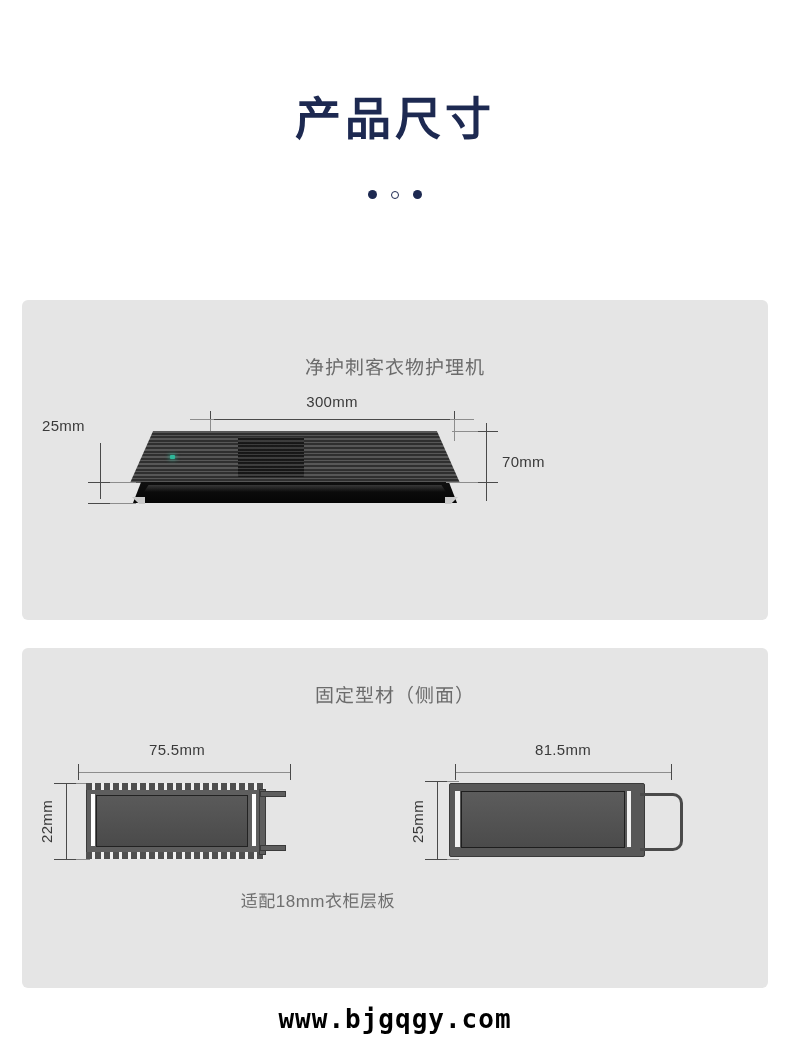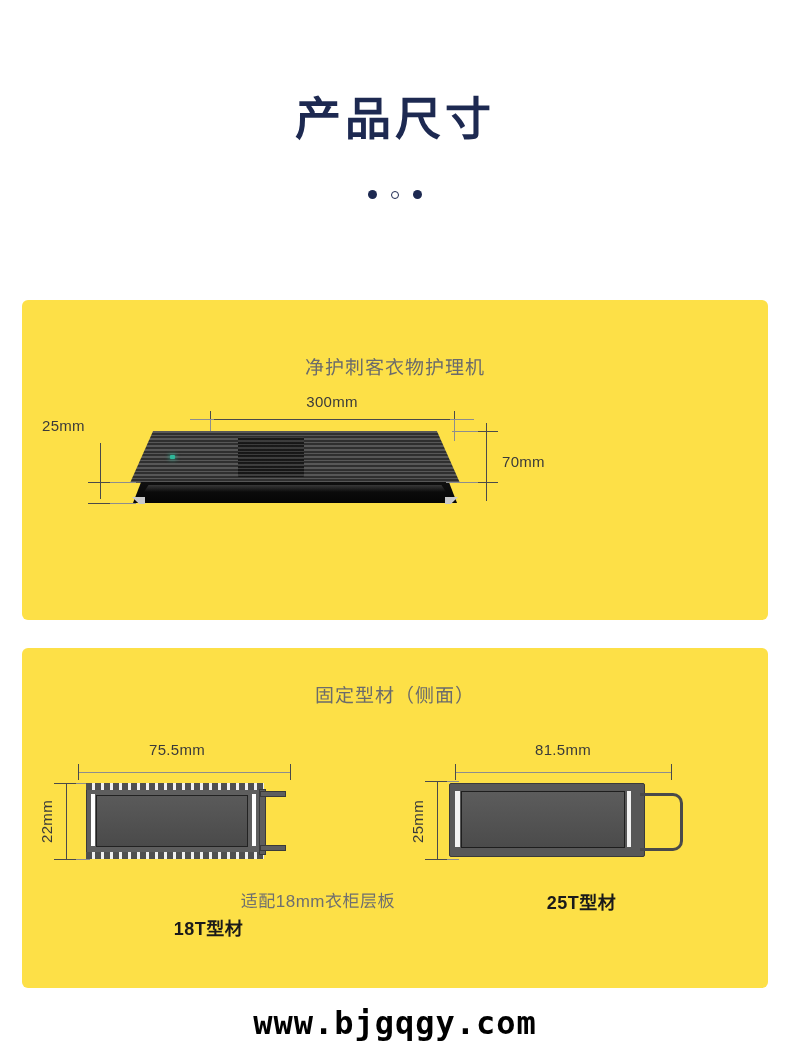--- a/index.html
+++ b/index.html
@@ -47,21 +47,21 @@
     border: 1.6px solid #1d2951;
     width: 6px;
     height: 6px;
   }
 
   
   .card {
     position: absolute;
     left: 22px;
     width: 746px;
-    background: #fde047;
+    background: #e5e5e5;
     border-radius: 6px;
   }
   #card-device { top: 300px; height: 320px; }
   #card-profiles { top: 648px; height: 340px; }
 
   .card-title {
     text-align: center;
     font-size: 19px;
     color: #6b6b6b;
     letter-spacing: 1px;
@@ -302,21 +302,21 @@
     background: transparent;
   }
 
   
   .watermark {
     position: absolute;
     left: 0; right: 0;
     top: 1004px;
     text-align: center;
     font-family: "DejaVu Sans Mono", "Liberation Mono", monospace;
-    font-size: 32px;
+    font-size: 26px;
     font-weight: bold;
     color: #000000;
     letter-spacing: 1px;
   }
 </style>
 </head>
 <body>
 
 <div class="header">
   <h1 class="page-title">产品尺寸</h1>
@@ -395,21 +395,20 @@
           <div class="slot-r"></div>
           <div class="inner"></div>
           <div class="post"></div>
           <div class="flange top"></div>
           <div class="flange bot"></div>
         </div>
       </div>
 
       <div class="profile-caption">
         <div class="cap-sub">适配18mm衣柜层板</div>
-        <div class="cap-main">18T型材</div>
       </div>
     </div>
 
     <div class="profile-col">
       <div class="profile-stage">
 
         <div class="dim-label" style="left:168px; top:20px; transform:translateX(-50%);">81.5mm</div>
         <div class="thin-h" style="left:60px; top:51px; width:216px;"></div>
         <div class="dline-v" style="left:60px; top:43px; height:16px;"></div>
         <div class="dline-v" style="left:276px; top:43px; height:16px;"></div>
@@ -424,19 +423,18 @@
         <div class="ext25">
           <div class="frame"></div>
           <div class="slot-l"></div>
           <div class="slot-r"></div>
           <div class="inner"></div>
           <div class="hook"></div>
         </div>
       </div>
 
       <div class="profile-caption">
-        <div class="cap-main">25T型材</div>
       </div>
     </div>
   </div>
 </div>
 
 <div class="watermark">www.bjgqgy.com</div>
 
 </body></html>

